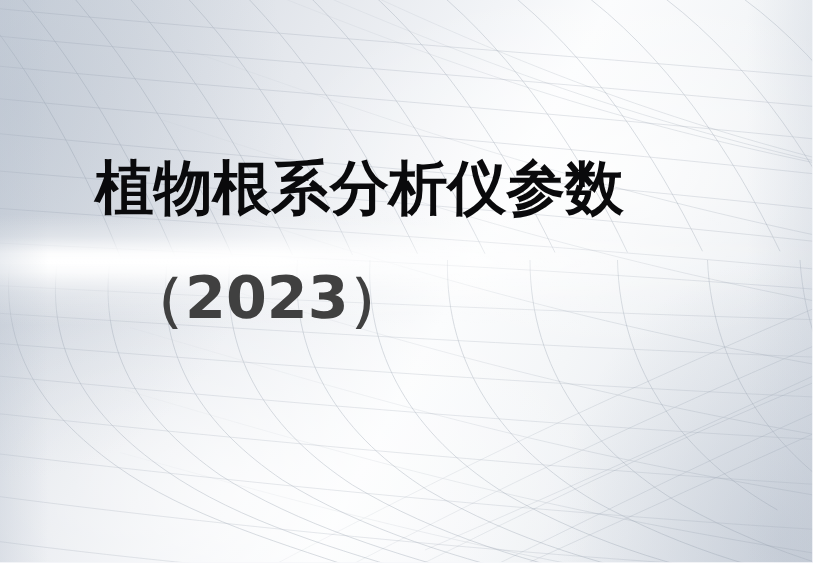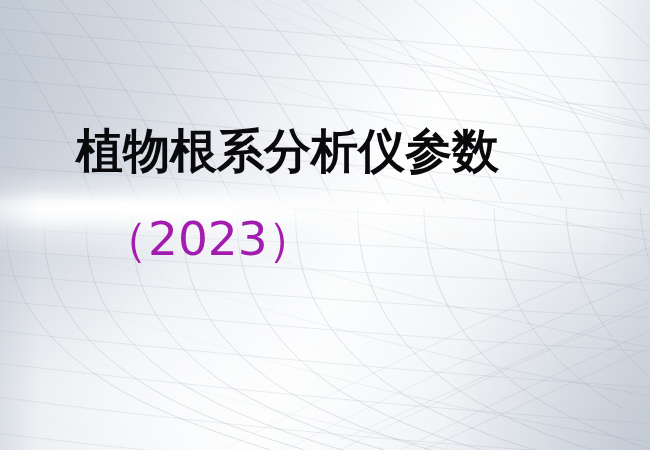--- a/index.html
+++ b/index.html
@@ -114,23 +114,23 @@
   }
 
   #slide-subtitle {
     position: absolute;
     left: 101px;
     top: 214px;
     margin: 0;
     font-family: "DejaVu Sans", "Liberation Sans", sans-serif;
     font-size: 47px;
     line-height: 1.06;
-    font-weight: 400;
+    font-weight: 700;
     letter-spacing: 0px;
-    color: #a21caf;
+    color: #404040;
     white-space: nowrap;
   }
 </style>
 </head>
 <body>
 
 <div id="slide">
 
   <div class="bg-layer" id="bg-base"></div>
 

